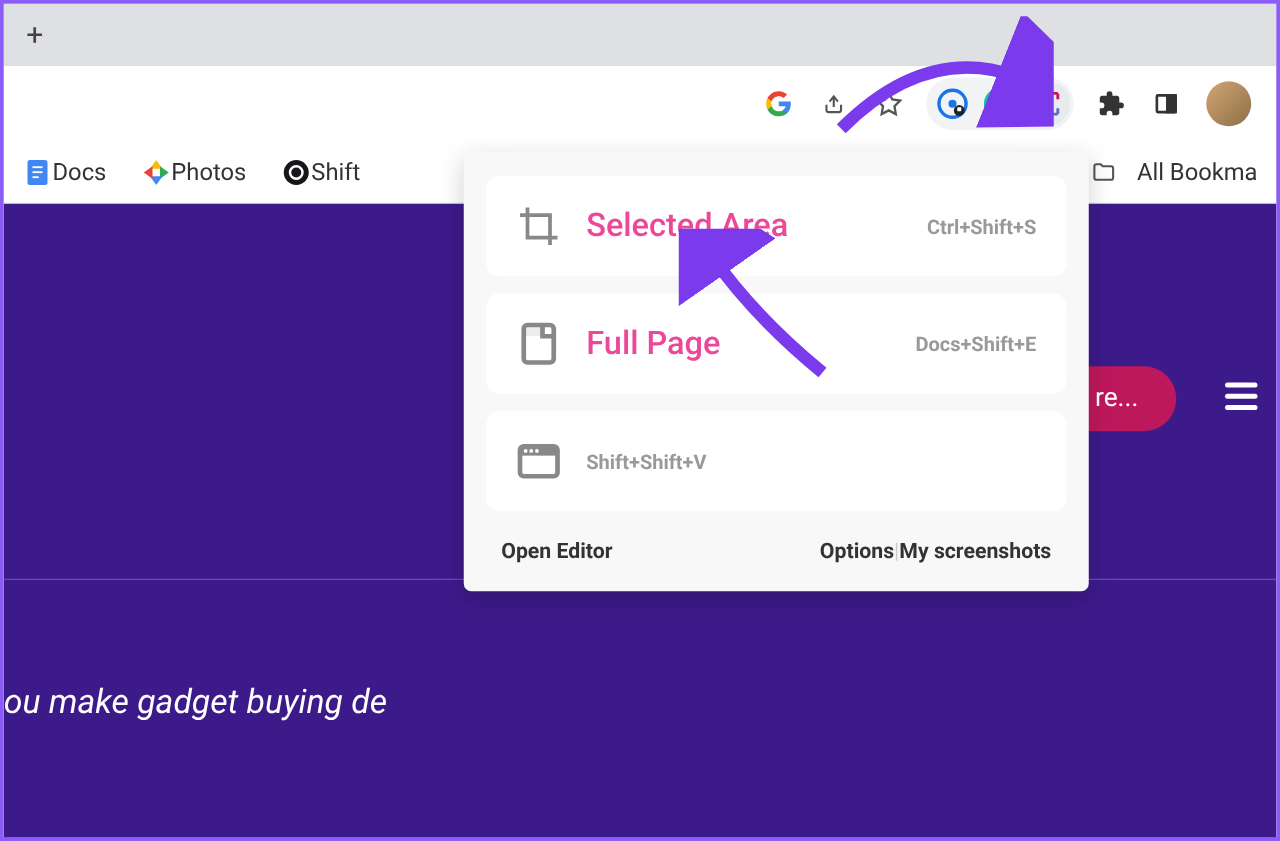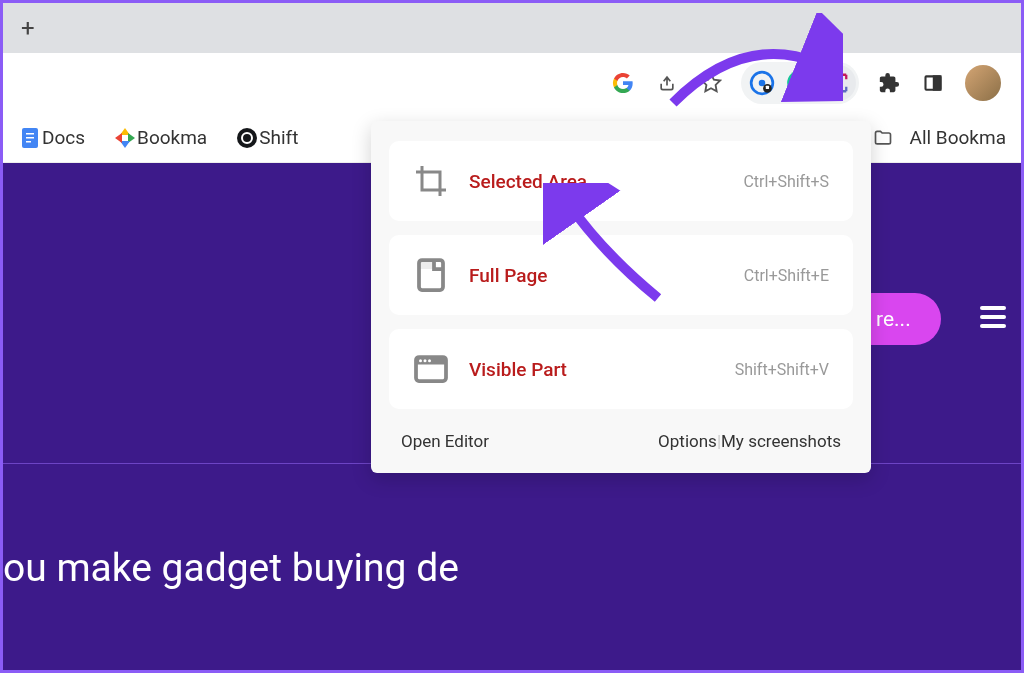--- a/index.html
+++ b/index.html
@@ -104,29 +104,30 @@
       top: 300px;
       left: 0;
       right: 0;
       height: 1px;
       background: #6d44c5;
     }
     .headline-text {
       position: absolute;
       top: 382px;
       left: 0;
-      font-size: 39px;
+      font-size: 27px;
       white-space: nowrap;
       color: white;
+      font-style: italic;
     }
     .more-button {
       position: absolute;
       top: 130px;
       left: 843px;
-      background: #d946ef;
+      background: #be185d;
       border-radius: 26px;
       padding: 14px 30px;
       font-size: 21px;
       color: white;
       cursor: pointer;
     }
     .hamburger {
       position: absolute;
       top: 138px;
       right: 15px;
@@ -161,39 +162,40 @@
     }
     .dropdown-item:last-of-type {
       margin-bottom: 18px;
     }
     .dropdown-icon {
       width: 36px;
       height: 36px;
       flex-shrink: 0;
     }
     .dropdown-label {
-      font-size: 19px;
-      color: #b91c1c;
+      font-size: 26px;
+      color: #ec4899;
       flex: 1;
       font-weight: 500;
     }
     .dropdown-shortcut {
       font-size: 16px;
       color: #999;
+      font-weight: bold;
     }
     .dropdown-footer {
       display: flex;
       align-items: center;
       padding: 8px 12px 2px;
       font-size: 17px;
       color: #333;
     }
     .footer-link {
       cursor: pointer;
-      font-weight: 400;
+      font-weight: 700;
       text-align: right;
     }
     .footer-right {
       display: flex;
       align-items: center;
       gap: 0;
       margin-left: auto;
     }
     .footer-sep {
       color: #ccc;
@@ -295,21 +297,21 @@
     </svg>
     <span>Docs</span>
   </div>
   <div class="bookmark-item">
     <svg width="24" height="24" viewBox="0 0 24 24">
       <path d="M12 2 L17 9 L7 9 Z" fill="#fbbc04"></path>
       <path d="M22 12 L15 17 L15 7 Z" fill="#34a853"></path>
       <path d="M12 22 L7 15 L17 15 Z" fill="#4285f4"></path>
       <path d="M2 12 L9 7 L9 17 Z" fill="#ea4335"></path>
     </svg>
-    <span>Bookma</span>
+    <span>Photos</span>
   </div>
   <div class="bookmark-item">
     <svg width="24" height="24" viewBox="0 0 24 24">
       <circle cx="12" cy="12" r="10" fill="#15171a"></circle>
       <circle cx="12" cy="12" r="5" fill="none" stroke="white" stroke-width="2"></circle>
     </svg>
     <span>Shift</span>
   </div>
   <div class="all-bookmarks">
     <svg width="22" height="20" viewBox="0 0 24 24" fill="none" stroke="#555" stroke-width="2">
@@ -340,31 +342,30 @@
     <span class="dropdown-label">Selected Area</span>
     <span class="dropdown-shortcut">Ctrl+Shift+S</span>
   </div>
   <div class="dropdown-item">
     <svg class="dropdown-icon" viewBox="0 0 24 24">
       <rect x="4" y="2" width="16" height="20" rx="2" fill="none" stroke="#888" stroke-width="2.5"></rect>
       <path d="M14 2v6h6" fill="none" stroke="#888" stroke-width="2.5"></path>
       <rect x="4" y="2" width="10" height="6" fill="#888" opacity="0.15"></rect>
     </svg>
     <span class="dropdown-label">Full Page</span>
-    <span class="dropdown-shortcut">Ctrl+Shift+E</span>
+    <span class="dropdown-shortcut">Docs+Shift+E</span>
   </div>
   <div class="dropdown-item">
     <svg class="dropdown-icon" viewBox="0 0 24 24">
       <rect x="2" y="4" width="20" height="16" rx="2" fill="none" stroke="#888" stroke-width="2.5"></rect>
       <rect x="2" y="4" width="20" height="5" fill="#888"></rect>
       <circle cx="5" cy="6.5" r="1" fill="white"></circle>
       <circle cx="8" cy="6.5" r="1" fill="white"></circle>
       <circle cx="11" cy="6.5" r="1" fill="white"></circle>
     </svg>
-    <span class="dropdown-label">Visible Part</span>
     <span class="dropdown-shortcut">Shift+Shift+V</span>
   </div>
   <div class="dropdown-footer">
     <span class="footer-link">Open Editor</span>
     <div class="footer-right">
       <span class="footer-link">Options</span>
       <span class="footer-sep">|</span>
       <span class="footer-link">My screenshots</span>
     </div>
   </div>

